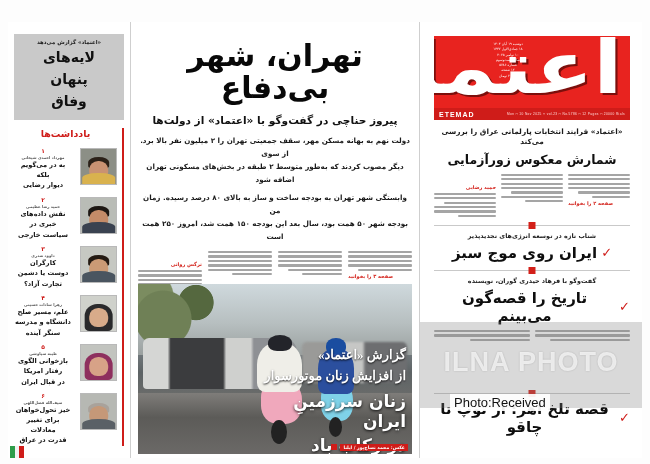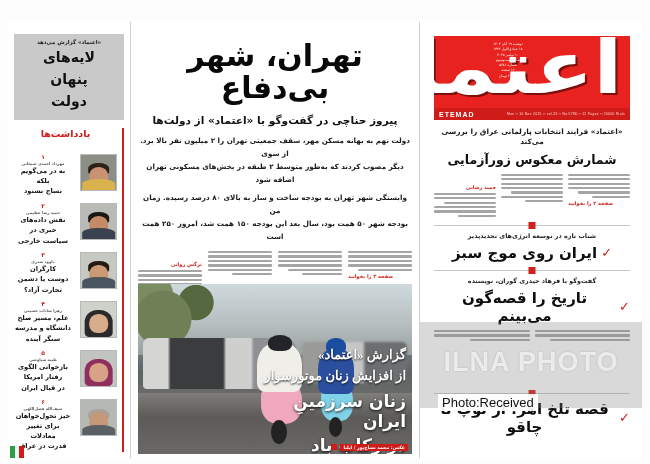--- a/index.html
+++ b/index.html
@@ -162,21 +162,21 @@
   }
   .wm-ilna{
     position:absolute;left:4px;top:325px;width:214px;
     text-align:center;
     font-family:"Liberation Sans",sans-serif;
     font-size:27px;font-weight:bold;color:rgba(255,255,255,.72);
     letter-spacing:1px;direction:ltr;
     text-shadow:0 0 2px rgba(0,0,0,.18);
   }
   .wm-photo{
-    position:absolute;left:18px;top:372px;
+    position:absolute;left:30px;top:372px;
     font-family:"Liberation Sans",sans-serif;
     font-size:13px;color:#111;background:rgba(255,255,255,.92);
     padding:1px 4px;direction:ltr;
   }
 
   
   .col-center{
     width:290px;
     position:relative;
     box-sizing:border-box;
@@ -271,21 +271,21 @@
   .promo .pk{font-size:5.4px;font-weight:bold;color:#1c1c1c;}
   .promo .pt{margin-top:4px;font-size:14px;font-weight:bold;color:#101010;line-height:1.28;}
   .notes-wrap{
     margin-top:8px;position:relative;padding-right:7px;direction:rtl;
   }
   .notes-wrap:before{
     content:"";position:absolute;right:0;top:0;bottom:0;width:2.5px;background:#cf1c19;
   }
   .notes-title{
     text-align:center;font-size:9.5px;font-weight:bold;color:#cf1c19;
-    letter-spacing:-.3px;margin-bottom:15px;
+    letter-spacing:-.3px;margin-bottom:9px;
   }
   .note{
     display:flex;flex-direction:row-reverse;gap:8px;align-items:flex-start;
     margin-bottom:6px;
   }
   .note .txt{flex:1;text-align:center;direction:rtl;}
   .note .num{font-size:6px;color:#cf1c19;font-weight:bold;line-height:1;}
   .note .auth{font-size:3.9px;color:#5a5a5a;font-weight:bold;margin-top:1px;}
   .note .hl{font-size:6.6px;font-weight:bold;color:#121212;line-height:1.42;margin-top:1px;}
   .note .pic{
@@ -517,33 +517,33 @@
         </div>
       </div>
     </div>
 
     <div class="col-right">
 
       <div class="promo">
         <div class="pk">«اعتماد» گزارش می‌دهد</div>
         <div class="pt">لایه‌های</div>
         <div class="pt">پنهان</div>
-        <div class="pt">دولت</div>
+        <div class="pt">وفاق</div>
       </div>
 
       <div class="notes-wrap">
         <div class="notes-title">یادداشت‌ها</div>
 
         <div class="note">
           <div class="txt">
             <div class="num">۱</div>
             <div class="auth">مهرداد احمدی شیخانی</div>
             <div class="hl">به در می‌گویم</div>
             <div class="hl">بلکه</div>
-            <div class="hl">نساج بشنود</div>
+            <div class="hl">دیوار رضایی</div>
           </div>
           <div class="pic" style="background:#8c8f86">
             <span class="hair" style="background:#2b2118"></span>
             <span class="head" style="background:#c99272"></span>
             <span class="shoulder" style="background:#d9b24e"></span>
           </div>
         </div>
 
         <div class="note">
           <div class="txt">

